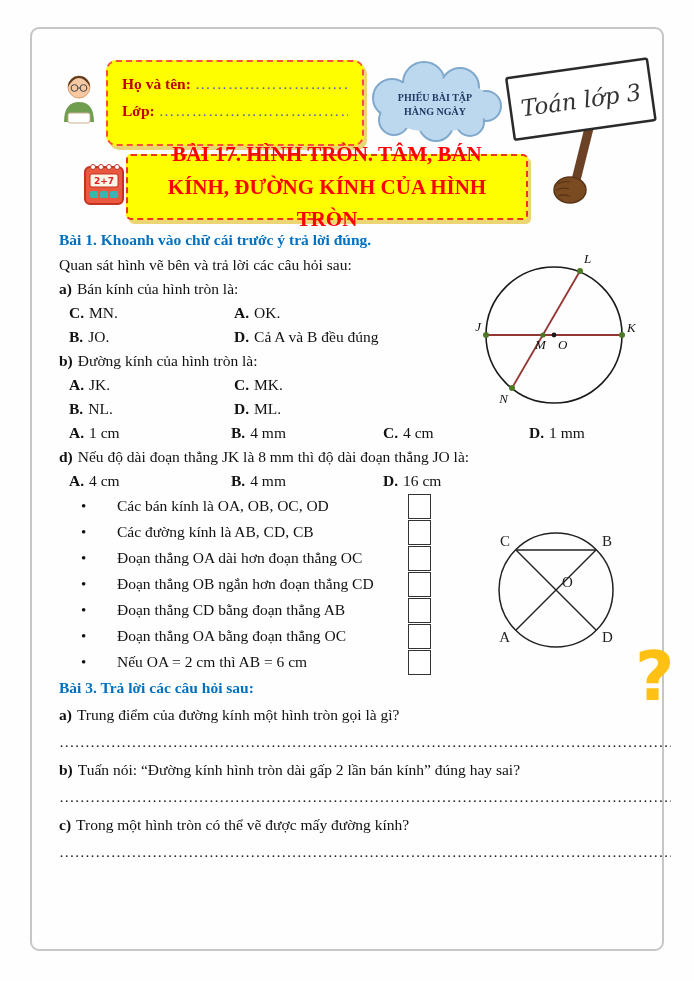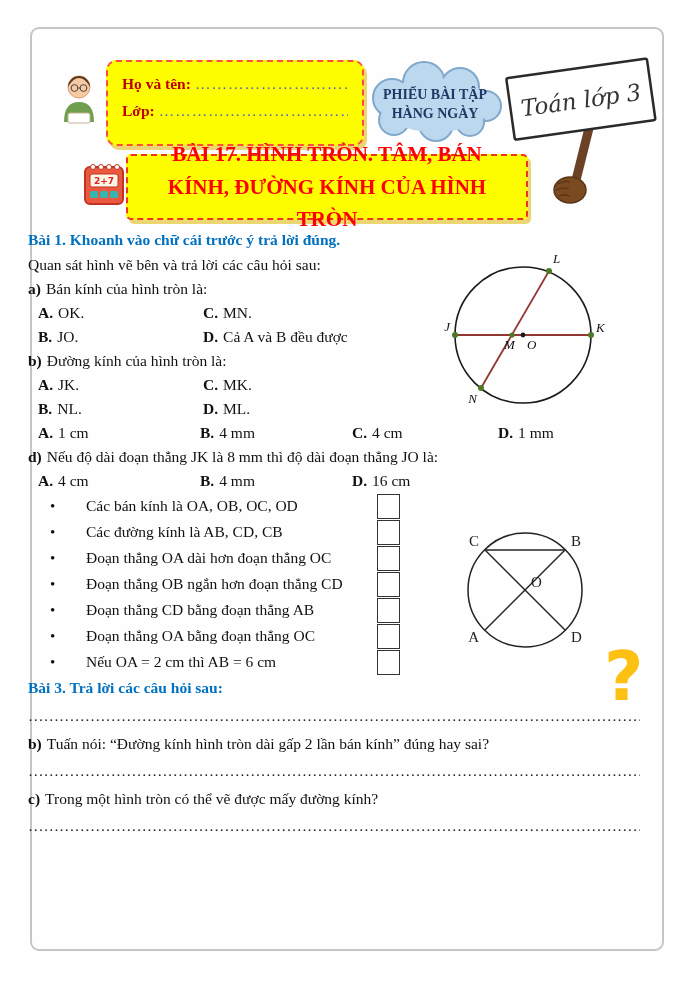--- a/index.html
+++ b/index.html
@@ -23,33 +23,33 @@
     padding: 13px 14px 0 14px; box-shadow: 3px 4px 0 rgba(224,192,40,.65);
   }
   .nb-line { white-space: nowrap; overflow: hidden; font-size: 15.5px; margin-bottom: 9px; }
   .nb-label { color: #c00000; font-weight: bold; margin-right: 4px; }
   .nb-dots { color: #4a66b0; letter-spacing: 1px; }
   .cloud { position: absolute; left: 364px; top: 60px; width: 142px; height: 88px; }
   .cloud svg { position: absolute; inset: 0; }
   .cloud-text {
     position: absolute; inset: 0; display: flex; flex-direction: column;
     align-items: center; justify-content: center; gap: 3px;
-    color: #1f3864; font-weight: bold; font-size: 14px; text-align: center;
+    color: #1f3864; font-weight: bold; font-size: 10px; text-align: center;
   }
   .sign { position: absolute; left: 496px; top: 48px; width: 172px; height: 170px; }
   .notebook { position: absolute; left: 80px; top: 160px; width: 48px; height: 48px; text-align: right; }
   .title-box {
     position: absolute; left: 126px; top: 154px; width: 402px; height: 66px;
     background: #fffe00; border: 2.5px dashed #ee3322; border-radius: 5px;
     display: flex; align-items: center; justify-content: center;
     text-align: center; color: #ff0000; font-weight: bold; font-size: 21px;
     line-height: 1.55; padding: 0 14px; box-shadow: 3px 4px 0 rgba(224,192,40,.65);
   }
   
-  .content { position: absolute; left: 28px; top: 227px; width: 612px; font-size: 15.5px; line-height: 24px; }
+  .content { position: absolute; left: 59px; top: 227px; width: 612px; font-size: 15.5px; line-height: 24px; }
   .h-blue { color: #0070c0; font-weight: bold; height: 26px; line-height: 26px; }
   .line { min-height: 24px; }
   .qlabel { font-weight: bold; margin-right: 5px; }
   .opts2 { display: grid; grid-template-columns: 165px 1fr; padding-left: 10px; }
   .opts4 { display: grid; grid-template-columns: 162px 152px 146px 1fr; padding-left: 10px; }
   .opt { min-height: 24px; }
   .opt b { margin-right: 5px; }
   .bai1 { position: relative; }
   .fig1 { position: absolute; top: -8px; right: 34px; }
   .bai2 { position: relative; }
@@ -177,24 +177,24 @@
         </g>
       </svg>
     </div>
 
     <div class="line">Quan sát hình vẽ bên và trả lời các câu hỏi sau:</div>
 
     <div class="line">
       <span class="qlabel">a)</span><span>Bán kính của hình tròn là:</span>
     </div>
     <div class="opts2">
+      <span class="opt"><b>C.</b><span>MN.</span></span>
       <span class="opt"><b>A.</b><span>OK.</span></span>
-      <span class="opt"><b>C.</b><span>MN.</span></span>
       <span class="opt"><b>B.</b><span>JO.</span></span>
-      <span class="opt"><b>D.</b><span>Cả A và B đều được</span></span>
+      <span class="opt"><b>D.</b><span>Cả A và B đều đúng</span></span>
     </div>
 
     <div class="line">
       <span class="qlabel">b)</span><span>Đường kính của hình tròn là:</span>
     </div>
     <div class="opts2">
       <span class="opt"><b>A.</b><span>JK.</span></span>
       <span class="opt"><b>C.</b><span>MK.</span></span>
       <span class="opt"><b>B.</b><span>NL.</span></span>
       <span class="opt"><b>D.</b><span>ML.</span></span>
@@ -269,20 +269,23 @@
     </div>
     <div class="b2-row">
       <span class="bullet">•</span>
       <span class="b2-text">Nếu OA = 2 cm thì AB = 6 cm</span>
       <span class="answer-box"></span>
     </div>
   </div>
 
   <div class="h-blue">Bài 3. Trả lời các câu hỏi sau:</div>
   <div class="bai3">
+    <div class="line">
+      <span class="qlabel">a)</span><span>Trung điểm của đường kính một hình tròn gọi là gì?</span>
+    </div>
     <div class="dots-line">……………………………………………………………………………………………………………………………………………………</div>
 
     <div class="line">
       <span class="qlabel">b)</span><span>Tuấn nói: “Đường kính hình tròn dài gấp 2 lần bán kính” đúng hay sai?</span>
     </div>
     <div class="dots-line">……………………………………………………………………………………………………………………………………………………</div>
 
     <div class="line">
       <span class="qlabel">c)</span><span>Trong một hình tròn có thể vẽ được mấy đường kính?</span>
     </div>

